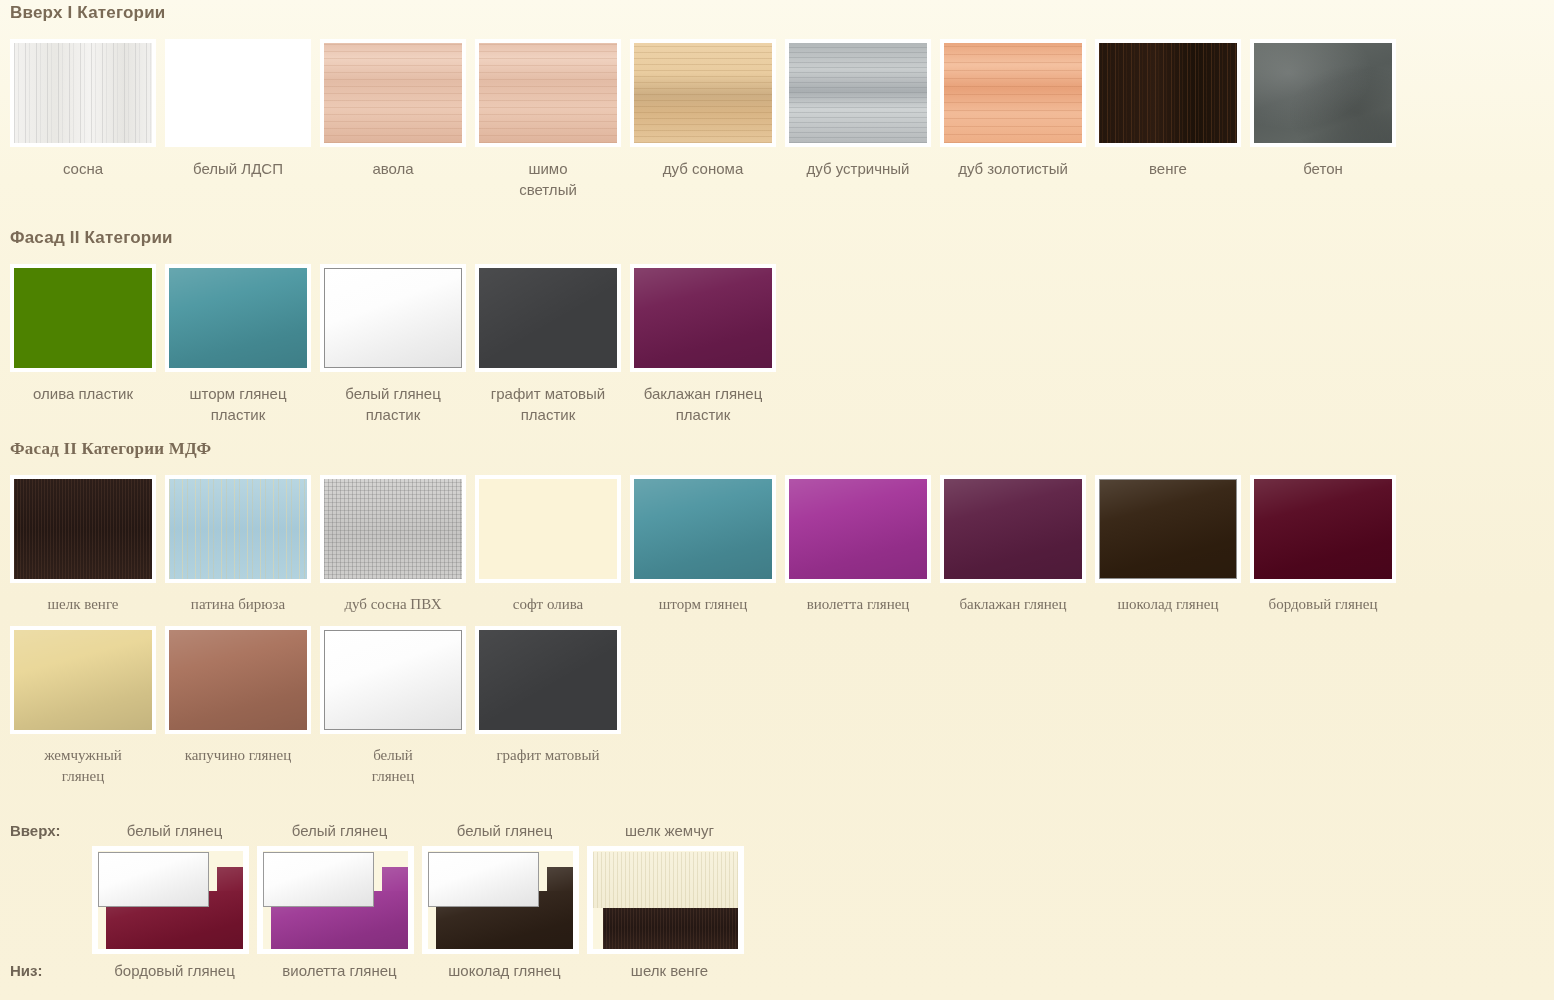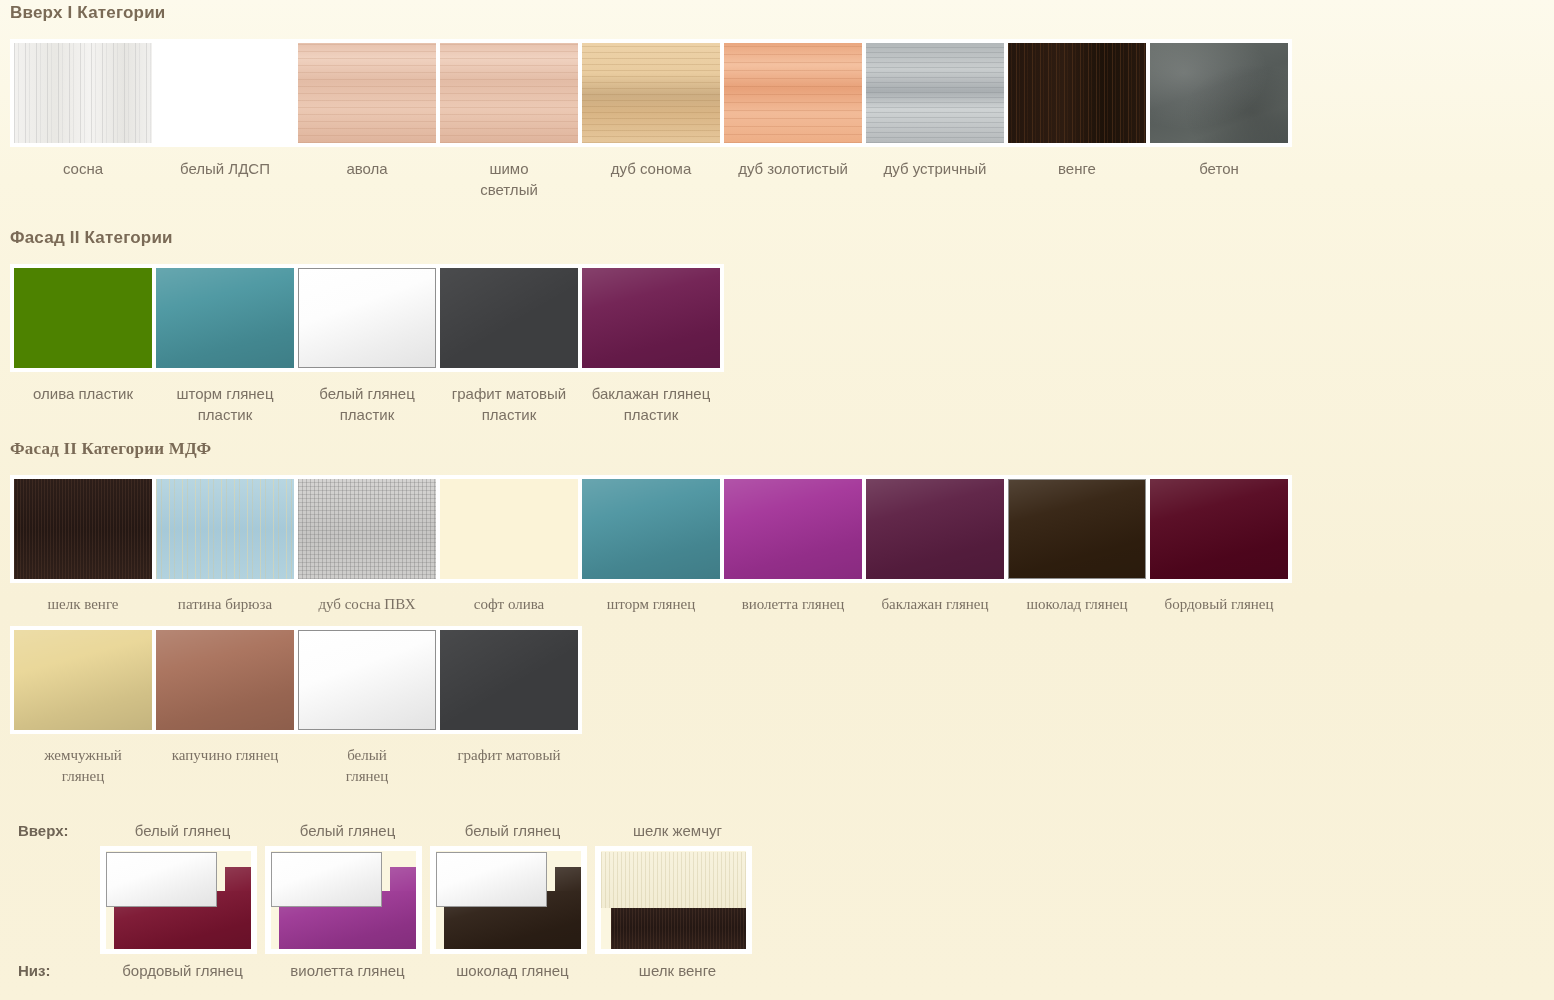--- a/index.html
+++ b/index.html
@@ -35,21 +35,21 @@
     line-height: 1;
   }
 
   
   .row {
     display: flex;
     align-items: flex-start;
     padding-left: 10px;
   }
   .swatch {
-    width: 142px;
+    width: 155px;
     box-sizing: border-box;
     text-align: center;
   }
   .swatch .frame {
     width: 146px;
     height: 108px;
     background: #ffffff;
     box-sizing: border-box;
     padding: 4px;
     display: block;
@@ -75,21 +75,20 @@
   
   .tex {
     background-repeat: repeat;
   }
 
   
   .combo-wrap { position: relative; padding-left: 10px; }
   .combo-top-row, .combo-bot-row, .combo-tiles {
     display: flex;
     align-items: flex-end;
-    margin-left: 8px;
   }
   .side-label {
     width: 82px;
     flex: 0 0 82px;
     font-size: 15px;
     font-weight: bold;
     color: #6f6455;
     line-height: 18px;
   }
   .combo-cell {
@@ -176,29 +175,29 @@
 светлый</div>
         </div>
         <div class="swatch">
           <div class="frame">
             <div class="chip tex" style="background-color: rgb(227, 192, 147); background-image: repeating-linear-gradient(0deg, rgba(150, 110, 60, 0.18) 0px, rgba(150, 110, 60, 0.18) 1px, rgba(255, 255, 255, 0) 1px, rgba(255, 255, 255, 0) 6px), linear-gradient(0deg, rgb(230, 199, 155), rgb(217, 181, 133) 30%, rgb(205, 174, 131) 48%, rgb(233, 204, 159) 70%, rgb(237, 210, 168));"></div>
           </div>
           <div class="cap">дуб сонома</div>
         </div>
         <div class="swatch">
           <div class="frame">
+            <div class="chip tex" style="background-color: rgb(184, 188, 189); background-image: repeating-linear-gradient(0deg, rgba(110, 116, 120, 0.22) 0px, rgba(110, 116, 120, 0.22) 1px, rgba(255, 255, 255, 0) 1px, rgba(255, 255, 255, 0) 5px), linear-gradient(0deg, rgb(182, 186, 188), rgb(207, 211, 212) 34%, rgb(169, 174, 177) 52%, rgb(201, 205, 206) 74%, rgb(178, 183, 185));"></div>
+          </div>
+          <div class="cap">дуб устричный</div>
+        </div>
+        <div class="swatch">
+          <div class="frame">
             <div class="chip tex" style="background-color: rgb(238, 171, 132); background-image: repeating-linear-gradient(0deg, rgba(170, 95, 55, 0.18) 0px, rgba(170, 95, 55, 0.18) 1px, rgba(255, 255, 255, 0) 1px, rgba(255, 255, 255, 0) 8px), linear-gradient(0deg, rgb(238, 174, 134), rgb(242, 187, 152) 30%, rgb(232, 161, 121) 55%, rgb(244, 193, 160) 78%, rgb(234, 167, 127));"></div>
           </div>
           <div class="cap">дуб золотистый</div>
-        </div>
-        <div class="swatch">
-          <div class="frame">
-            <div class="chip tex" style="background-color: rgb(184, 188, 189); background-image: repeating-linear-gradient(0deg, rgba(110, 116, 120, 0.22) 0px, rgba(110, 116, 120, 0.22) 1px, rgba(255, 255, 255, 0) 1px, rgba(255, 255, 255, 0) 5px), linear-gradient(0deg, rgb(182, 186, 188), rgb(207, 211, 212) 34%, rgb(169, 174, 177) 52%, rgb(201, 205, 206) 74%, rgb(178, 183, 185));"></div>
-          </div>
-          <div class="cap">дуб устричный</div>
         </div>
         <div class="swatch">
           <div class="frame">
             <div class="chip tex" style="background-color: rgb(35, 22, 14); background-image: repeating-linear-gradient(90deg, rgba(90, 55, 30, 0.55) 0px, rgba(90, 55, 30, 0.55) 1px, rgba(0, 0, 0, 0) 1px, rgba(0, 0, 0, 0) 3px, rgba(60, 35, 18, 0.6) 3px, rgba(60, 35, 18, 0.6) 4px, rgba(0, 0, 0, 0) 4px, rgba(0, 0, 0, 0) 8px), linear-gradient(90deg, rgb(36, 22, 13), rgb(46, 28, 17) 40%, rgb(29, 18, 9) 70%, rgb(40, 25, 15));"></div>
           </div>
           <div class="cap">венге</div>
         </div>
         <div class="swatch">
           <div class="frame">
             <div class="chip tex" style="background-color: rgb(92, 99, 96); background-image: radial-gradient(120px 80px at 25% 30%, rgba(255, 255, 255, 0.16), rgba(255, 255, 255, 0) 70%), radial-gradient(100px 70px at 75% 70%, rgba(0, 0, 0, 0.18), rgba(0, 0, 0, 0) 70%), linear-gradient(160deg, rgb(101, 107, 104), rgb(85, 91, 89) 45%, rgb(95, 101, 98) 75%, rgb(79, 85, 83));"></div>

